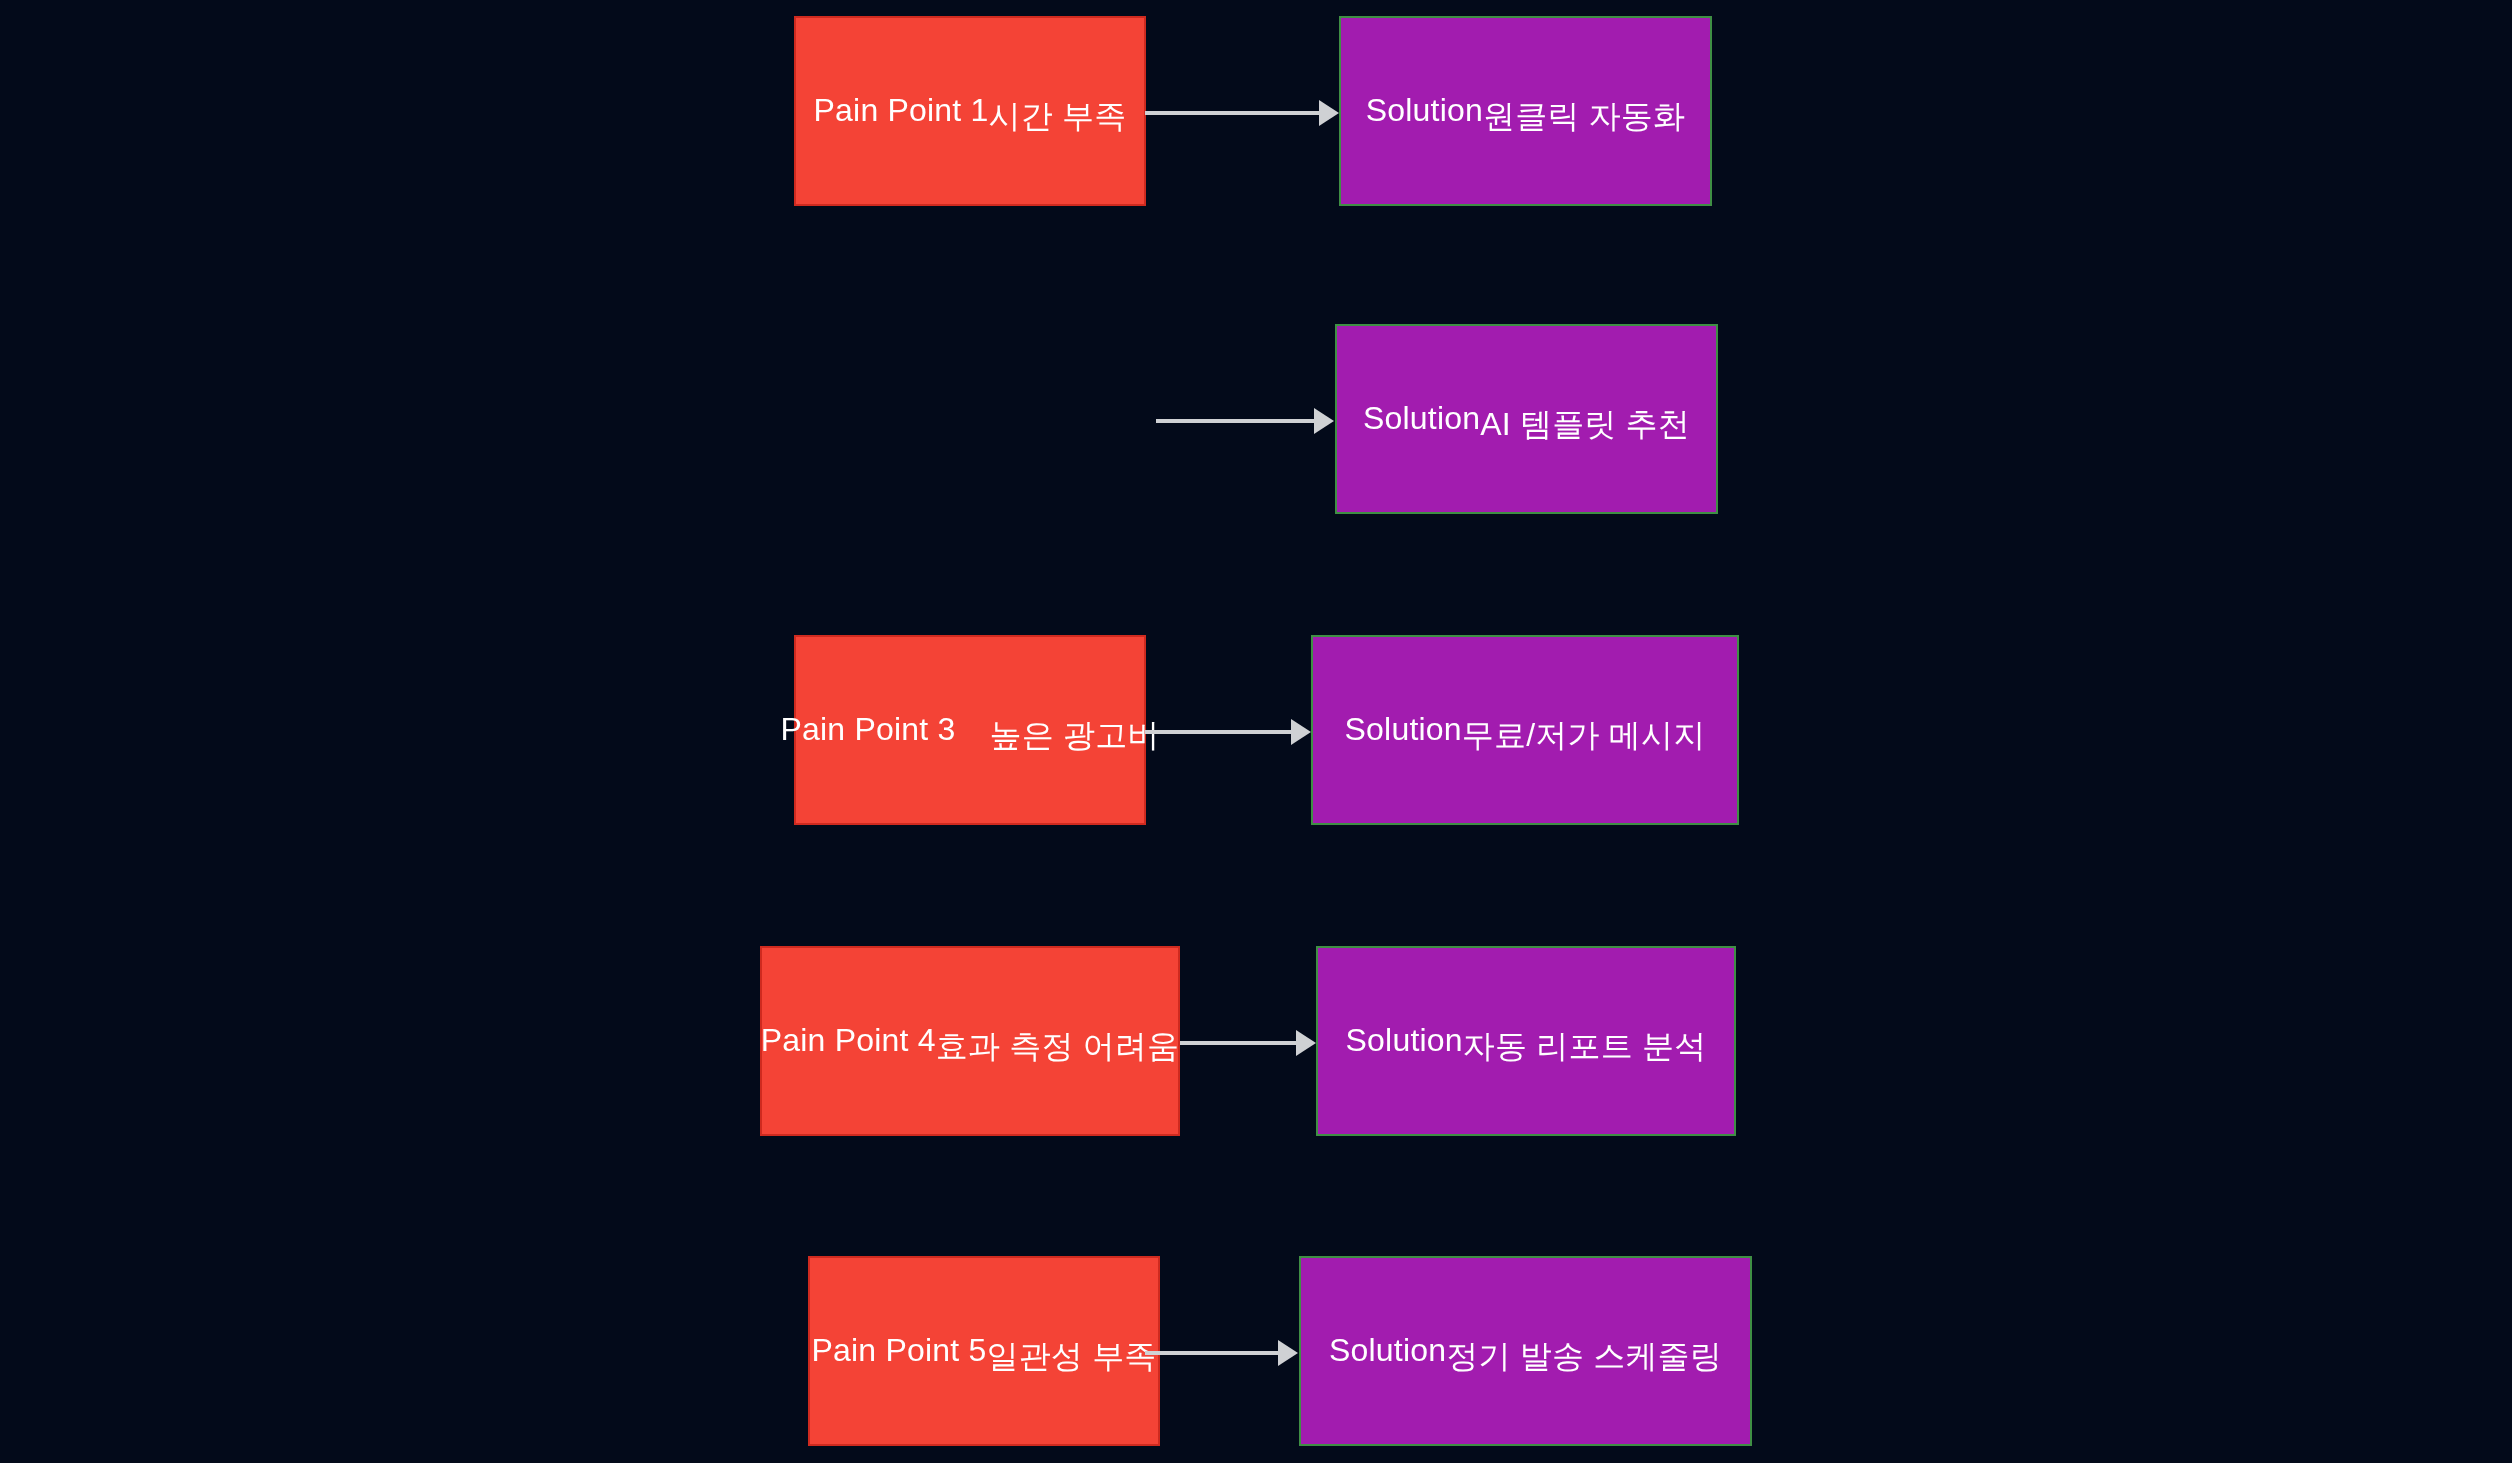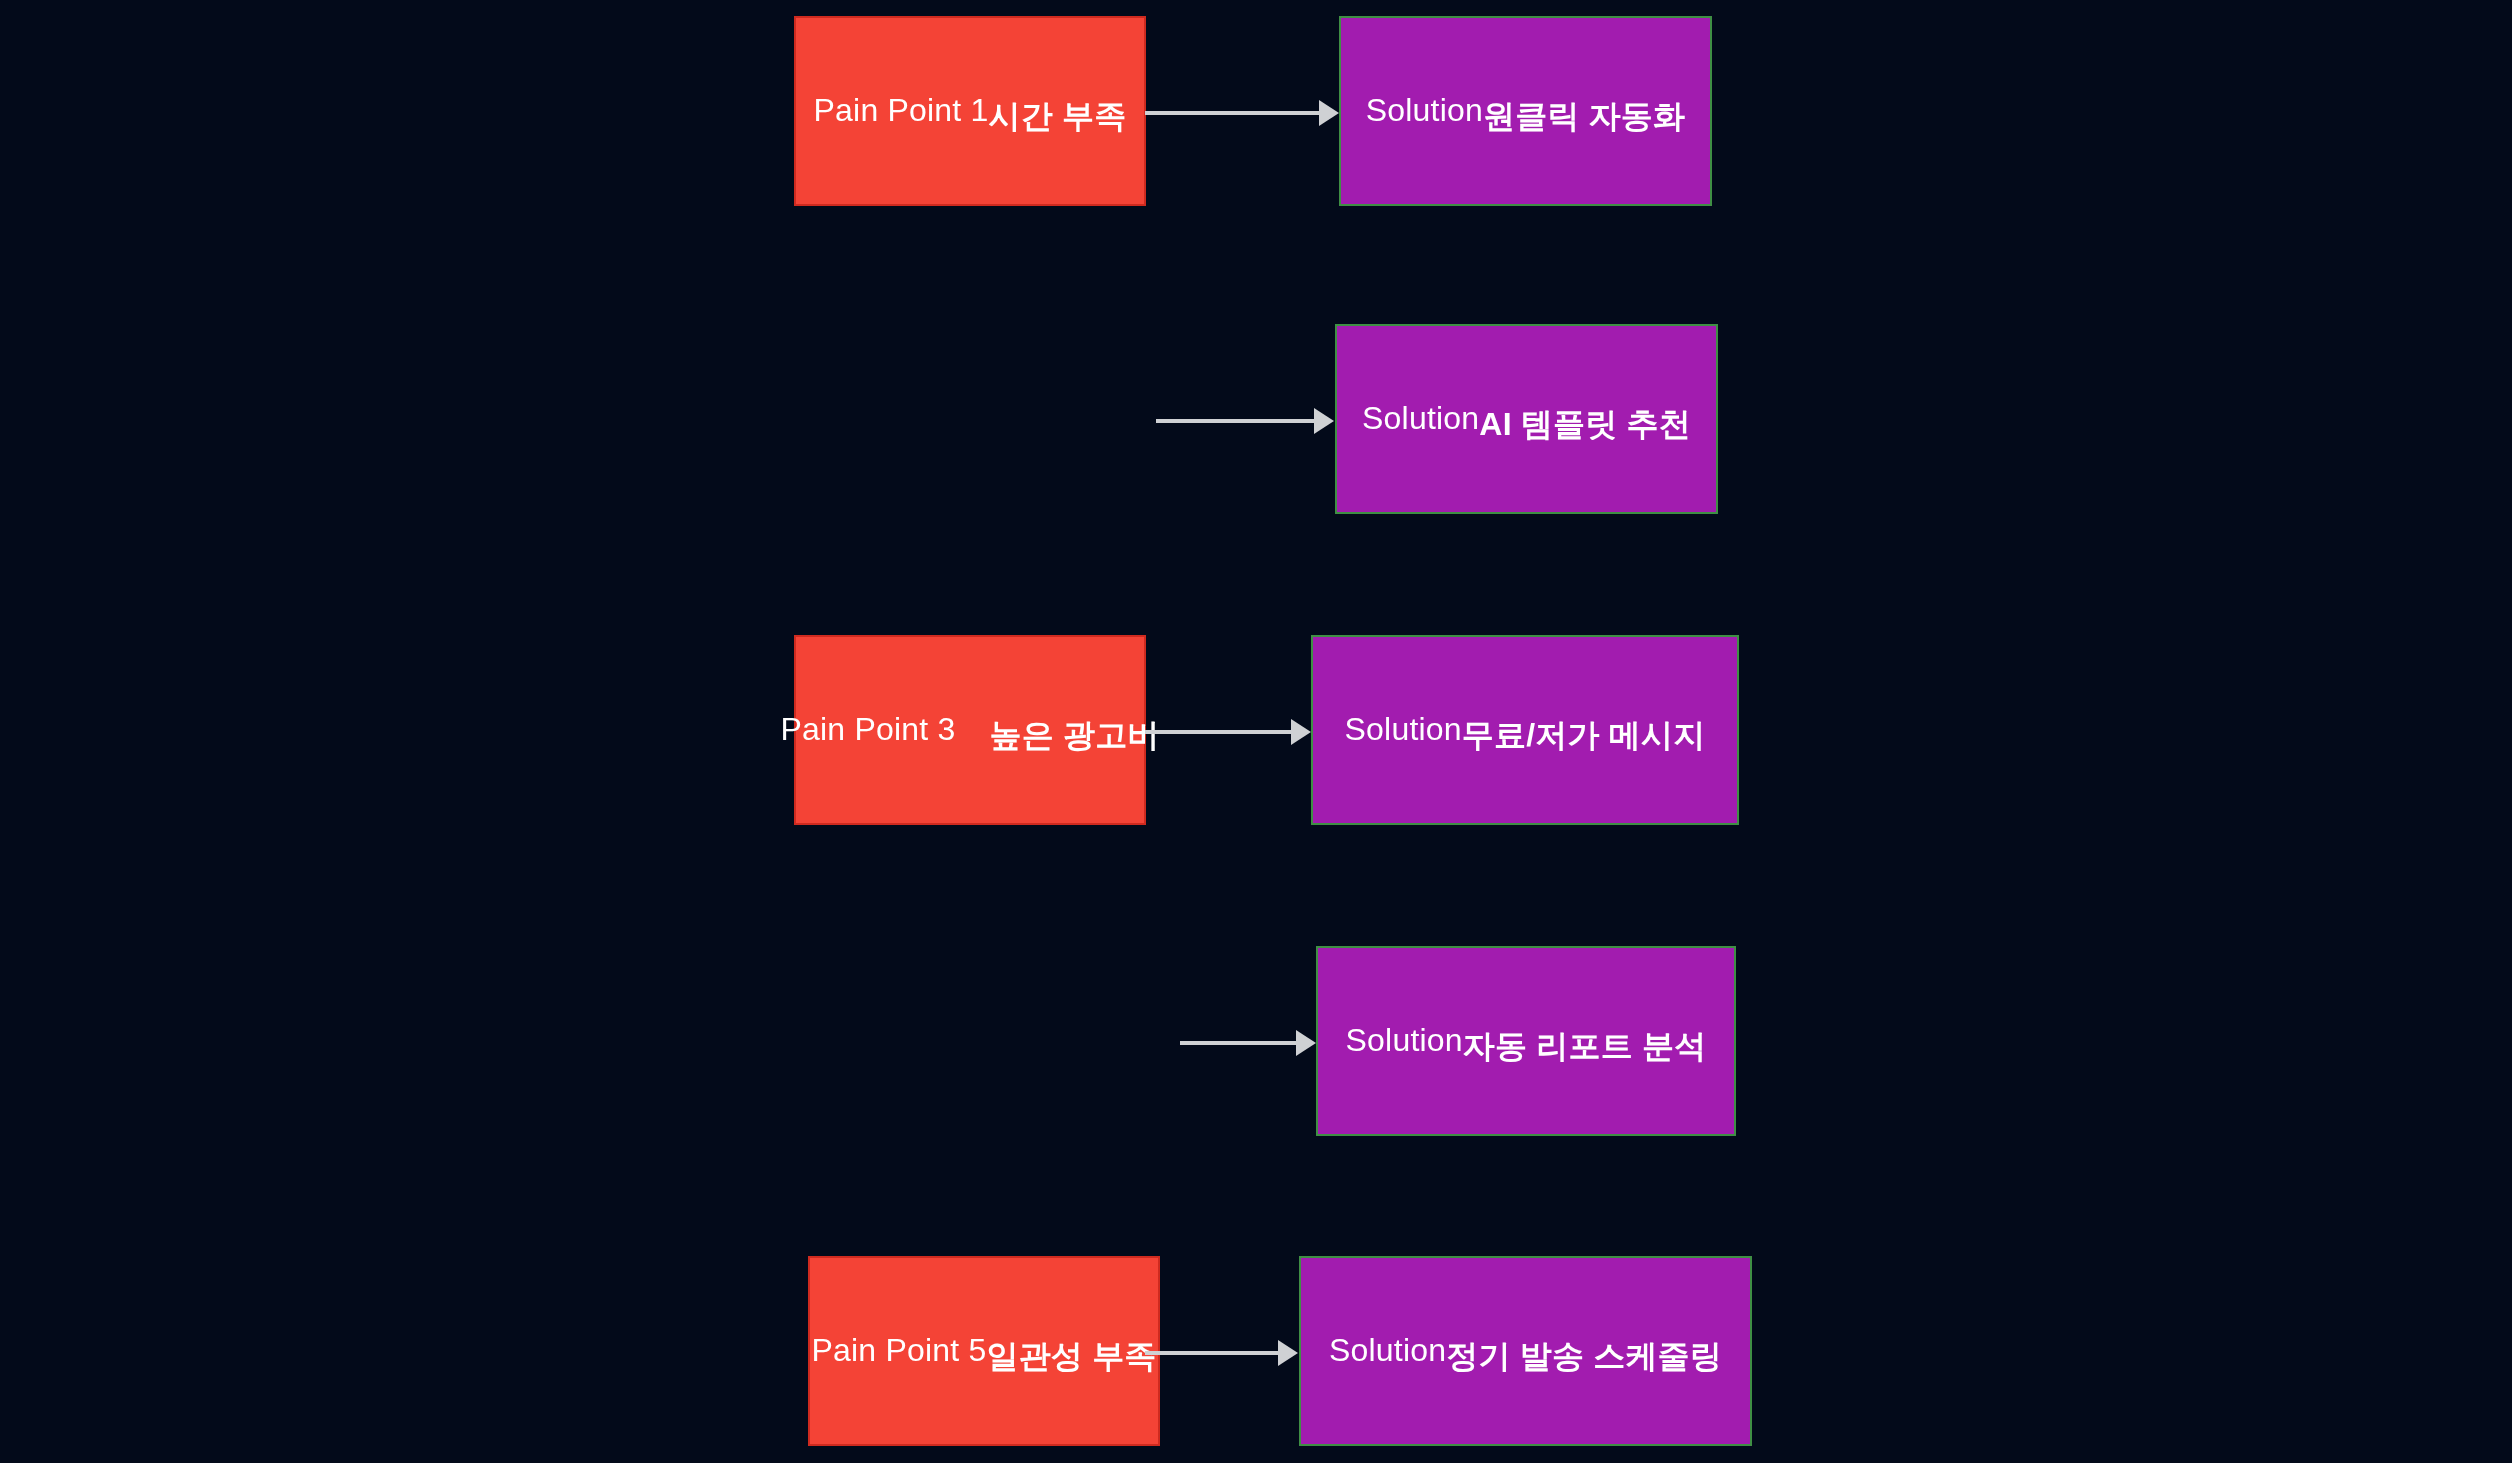--- a/index.html
+++ b/index.html
@@ -30,21 +30,21 @@
     line-height: 1.22;
     letter-spacing: 0.2px;
   }
   .node .line1 {
     font-size: 32px;
     font-weight: 400;
     white-space: nowrap;
   }
   .node .line2 {
     font-size: 32px;
-    font-weight: 700;
+    font-weight: 400;
     white-space: nowrap;
     margin-top: 11px;
   }
   .node.pain {
     background: #f44336;
     border: 2.8px solid #cf2a1f;
   }
   .node.solution {
     background: #a21caf;
     border: 2.8px solid #3f8f44;
@@ -106,20 +106,24 @@
   </div>
   <div class="edge" style="left:1145px; top:732px; width:166px;">
     <div class="shaft" style="width:146px;"></div>
     <div class="head" style="left:146px;"></div>
   </div>
   <div class="node solution" style="left:1311px; top:635px; width:428px; height:190px;">
     <div class="line1">Solution</div>
     <div class="line2">무료/저가 메시지</div>
   </div>
 
+  <div class="node pain" style="left:760px; top:946px; width:420px; height:190px;">
+    <div class="line1">Pain Point 4</div>
+    <div class="line2">효과 측정 어려움</div>
+  </div>
   <div class="edge" style="left:1180px; top:1043px; width:137px;">
     <div class="shaft" style="width:116px;"></div>
     <div class="head" style="left:116px;"></div>
   </div>
   <div class="node solution" style="left:1316px; top:946px; width:420px; height:190px;">
     <div class="line1">Solution</div>
     <div class="line2">자동 리포트 분석</div>
   </div>
 
   <div class="node pain" style="left:808px; top:1256px; width:352px; height:190px;">

